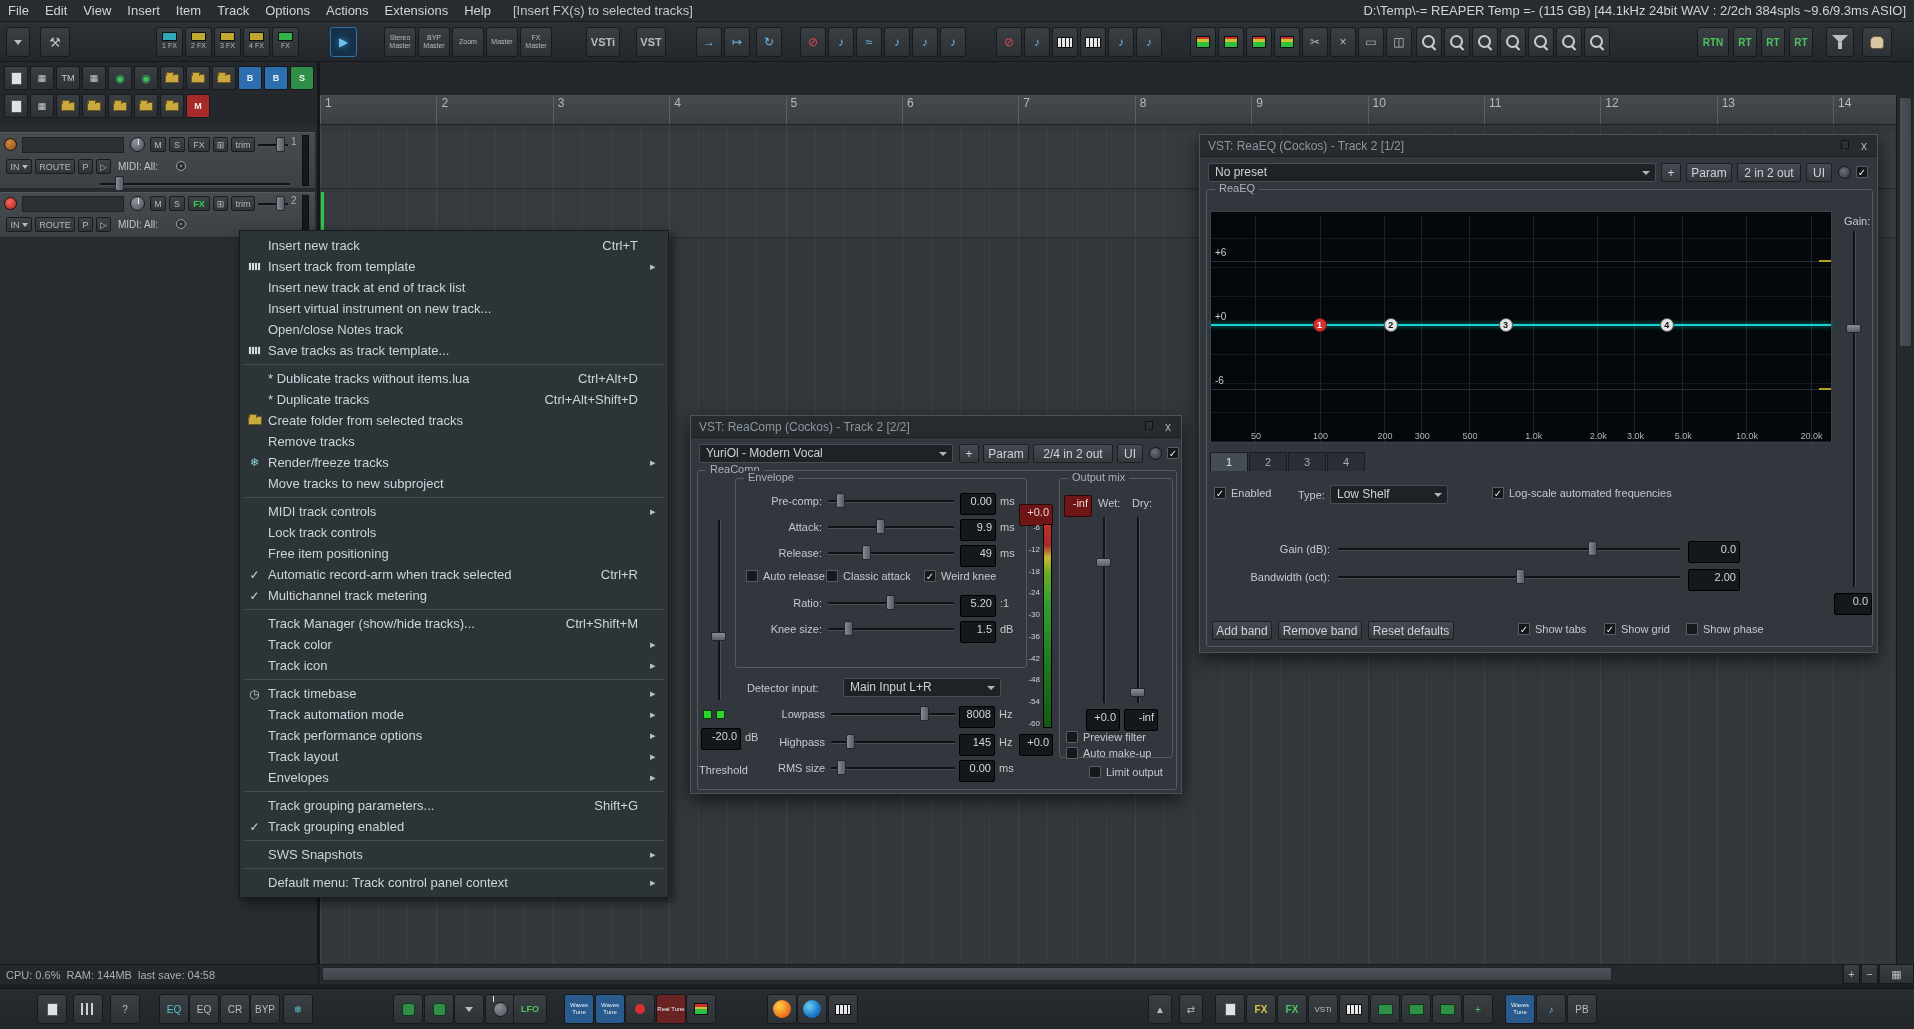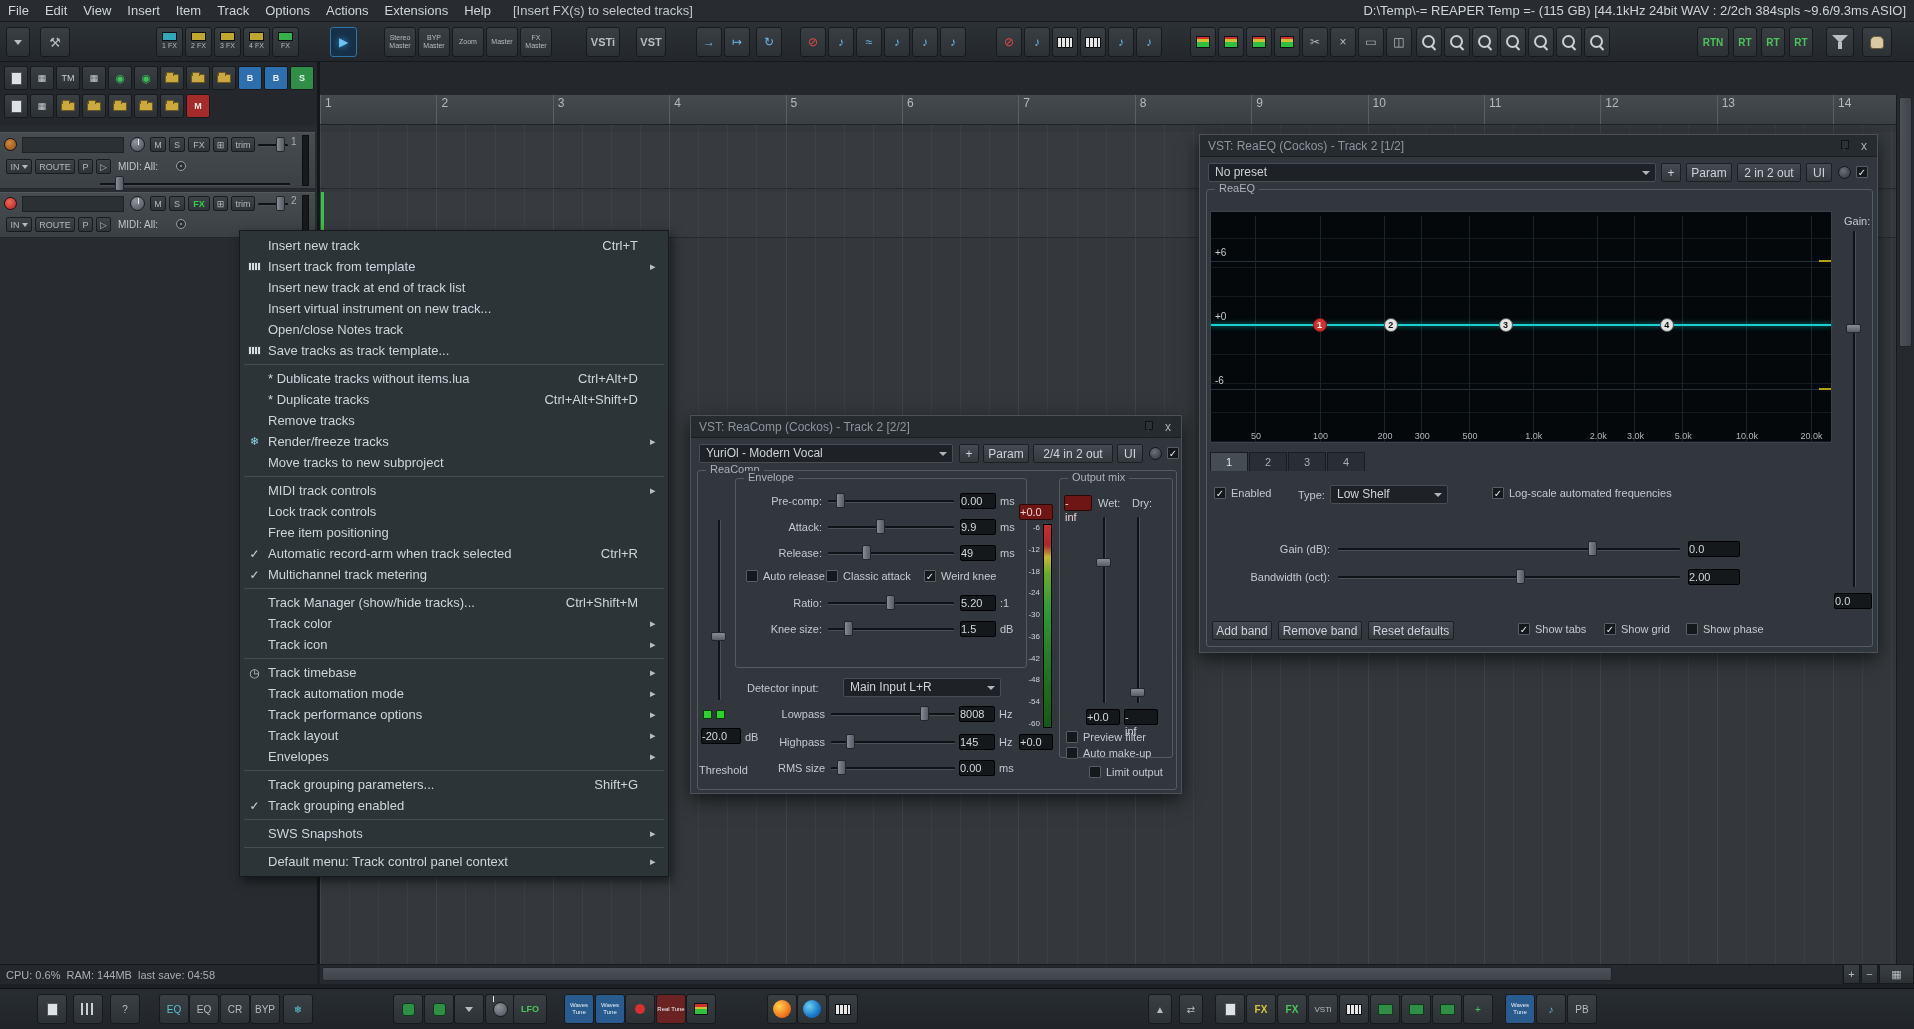--- a/index.html
+++ b/index.html
@@ -105,21 +105,21 @@
 .pin{position:absolute;right:28px;top:5px;width:10px;height:12px}
 .pin::before{content:"";position:absolute;left:2px;top:0;width:6px;height:7px;background:#2c3135;border:1px solid #111}
 .pin::after{content:"";position:absolute;left:4px;top:7px;width:2px;height:5px;background:#2c3135}
 .combo{position:absolute;height:19px;background:#1e2226;border:1px solid #464d53;border-radius:2px;color:#ccd2d8;font-size:12px;line-height:17px;padding:0 18px 8px 6px;white-space:nowrap;overflow:hidden}
 .combo::after{content:"";position:absolute;right:5px;top:7px;border-top:4px solid #aeb5bb;border-left:4px solid transparent;border-right:4px solid transparent}
 .fxbtn{position:absolute;height:19px;background:linear-gradient(#444b51,#33383d);border:1px solid #1b1f22;border-radius:2px;color:#ccd2d8;font-size:12px;display:flex;align-items:center;justify-content:center}
 .wetk{position:absolute;width:13px;height:13px;border-radius:50%;background:radial-gradient(circle at 40% 35%,#6a7178,#2c3135);border:1px solid #14171a}
 .gbox{position:absolute;border:1px solid #545b61;border-radius:3px}
 .glab{position:absolute;top:-8px;left:8px;background:#31373c;padding:0 4px;font-size:11px;color:#aab1b8}
 .flab{position:absolute;font-size:11px;color:#c3c9cf;white-space:nowrap}
-.vbox{position:absolute;height:16px;background:#14181b;border:1px solid #000;border-radius:2px;color:#d2d7dc;font-size:11px;line-height:14px;padding-right:20px}
+.vbox{position:absolute;height:22px;background:#14181b;border:1px solid #000;border-radius:2px;color:#d2d7dc;font-size:11px;line-height:14px;text-align:right;padding-right:3px}
 .vbox.redbg{background:#6e1515;color:#f0d2d2;border-color:#2a0808}
 .cb{position:absolute;display:flex;align-items:center;gap:5px;font-size:11px;color:#c3c9cf;white-space:nowrap}
 .cb .bx{width:12px;height:12px;background:#16191c;border:1px solid #565d63;border-radius:1px;text-align:center;line-height:11px;font-size:10px;color:#e6eaee;flex:none}
 .led{position:absolute;width:9px;height:9px;background:#2bd42b;border:1px solid #0a3a0a}
 .prow{position:absolute;left:0;right:0;height:17px}
 .prow .pl{position:absolute;left:0;width:86px;text-align:right;font-size:11px;color:#c3c9cf;top:2px}
 .prow .hsl{left:92px;width:126px;top:0}
 .prow .pv{left:224px;width:36px;top:0}
 .prow .pu{position:absolute;left:264px;top:2px;font-size:11px;color:#c3c9cf}
 .frow{position:absolute;left:0;width:340px;height:17px}
@@ -601,20 +601,28 @@
         <span class="sc">Ctrl+Alt+D</span>
         <span class="sub"></span>
       </div>
     <div class="cmi">
         <span class="gut"></span>
         <span class="lbl">* Duplicate tracks</span>
         <span class="sc">Ctrl+Alt+Shift+D</span>
         <span class="sub"></span>
       </div>
     <div class="cmi">
+        <span class="gut">
+          <i class="ic-fold"></i>
+        </span>
+        <span class="lbl">Create folder from selected tracks</span>
+        <span class="sc"></span>
+        <span class="sub"></span>
+      </div>
+    <div class="cmi">
         <span class="gut"></span>
         <span class="lbl">Remove tracks</span>
         <span class="sc"></span>
         <span class="sub"></span>
       </div>
     <div class="cmi">
         <span class="gut">
           <span class="ic-snow">❄</span>
         </span>
         <span class="lbl">Render/freeze tracks</span>

